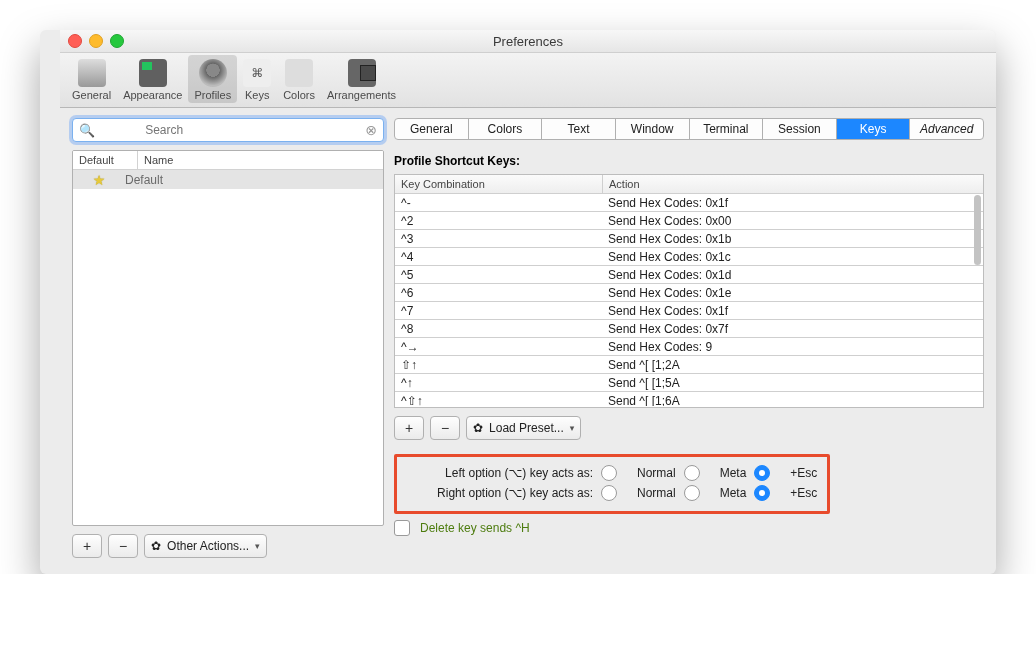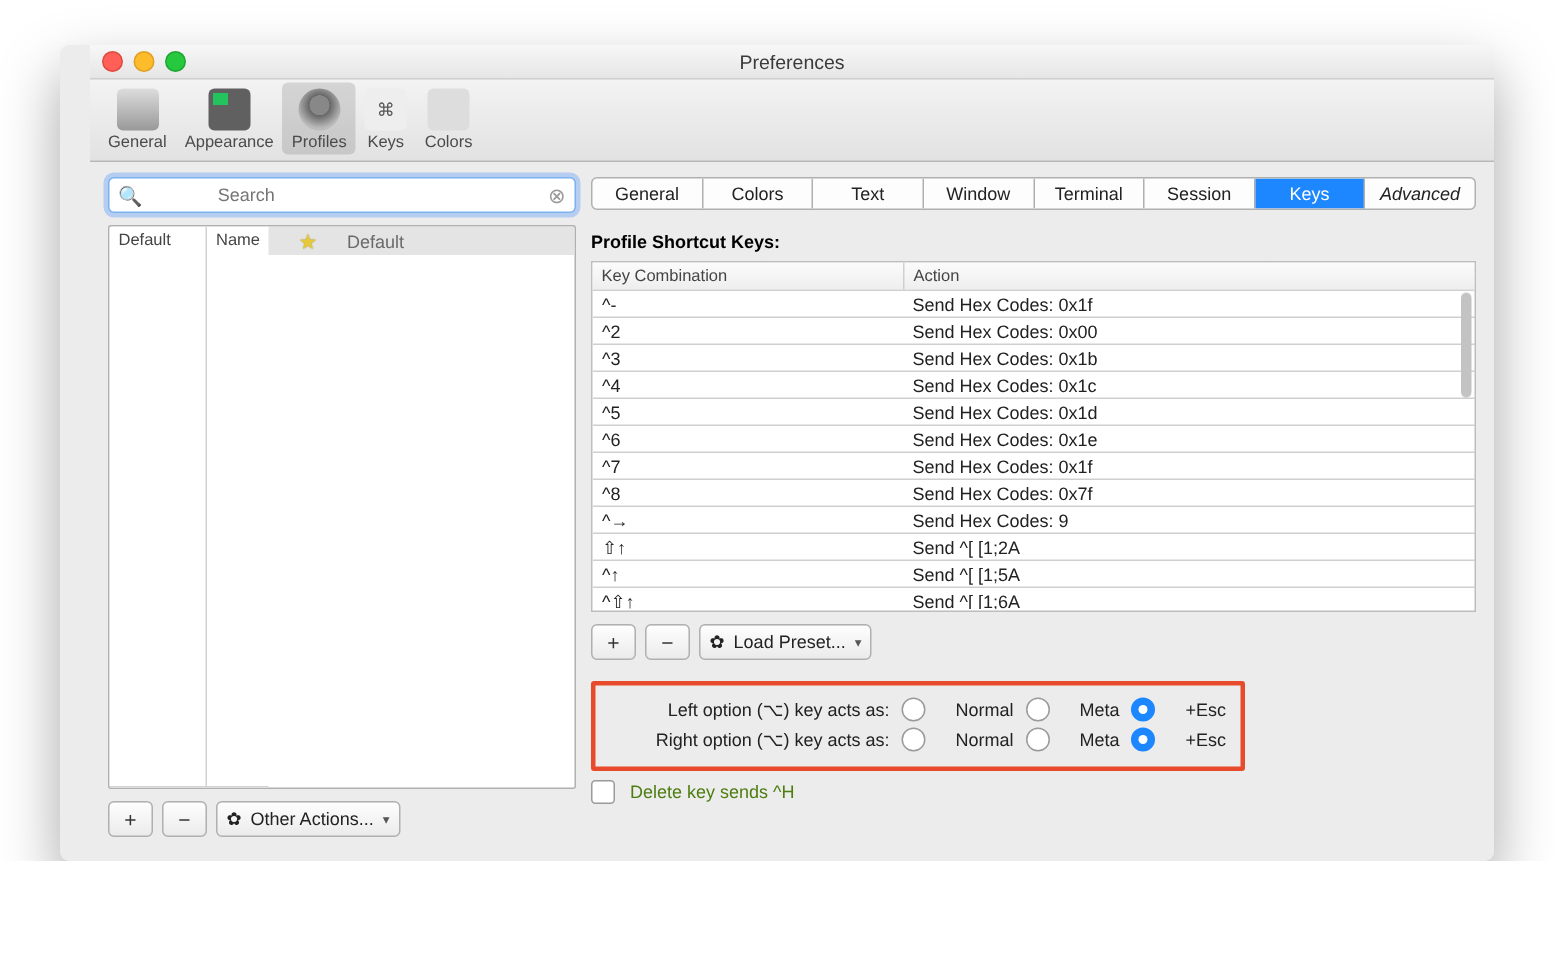--- a/index.html
+++ b/index.html
@@ -45,21 +45,21 @@
   .ic.i6::after{content:"";position:absolute;left:12px;top:6px;width:14px;height:14px;background:#4a4a4a;border:1px solid #222;}
 
   .body{display:flex;padding:10px 12px 16px;gap:10px;min-height:440px;}
   
   .left{width:312px;display:flex;flex-direction:column;}
   .search{height:22px;border:1px solid #7bb1ef;border-radius:4px;background:#fff;
     box-shadow:0 0 0 3px rgba(80,150,250,.35);display:flex;align-items:center;padding:0 6px;}
   .search .mag{color:#888;margin-right:4px;font-size:13px;}
   .search input{flex:1;border:none;outline:none;font-size:12px;color:#333;margin-left:44px;}
   .search .clr{color:#999;font-size:14px;}
-  .plist{margin-top:8px;flex:1;border:1px solid var(--border);background:#fff;border-radius:2px;display:flex;overflow:hidden;}
+  .plist{margin-top:8px;flex:1;border:1px solid var(--border);background:#fff;border-radius:2px;display:flex;flex-direction:column;overflow:hidden;}
   .plist .hdr{display:flex;background:#fff;border-bottom:1px solid #d2d2d2;font-size:11px;color:#444;}
   .plist .hdr div{padding:3px 6px;}
   .plist .hdr .c1{width:52px;border-right:1px solid #d2d2d2;}
   .plist .rows{flex:1;}
   .prow{display:flex;align-items:center;height:19px;background:#e4e4e4;font-size:12px;color:#6a6a6a;}
   .prow .c1{width:52px;text-align:center;}
   .leftbar{display:flex;gap:6px;margin-top:8px;}
   .squarebtn{width:28px;height:22px;border:1px solid var(--border);border-radius:4px;
     background:linear-gradient(#fefefe,#ebebeb);display:flex;align-items:center;justify-content:center;font-size:14px;color:#333;}
   .dropdown{height:22px;border:1px solid var(--border);border-radius:4px;
@@ -126,20 +126,24 @@
         <span>Profiles</span>
       </div>
       <div class="tool">
         <div class="ic i4">⌘</div>
         <span>Keys</span>
       </div>
       <div class="tool">
         <div class="ic i5"></div>
         <span>Colors</span>
       </div>
+      <div class="tool">
+        <div class="ic i6"></div>
+        <span>Arrangements</span>
+      </div>
     </div>
 
   <div class="body">
 
     <div class="left">
       <div class="search">
         <span class="mag">🔍</span>
         <input placeholder="Search" style="">
         <span class="clr">⊗</span>
       </div>

